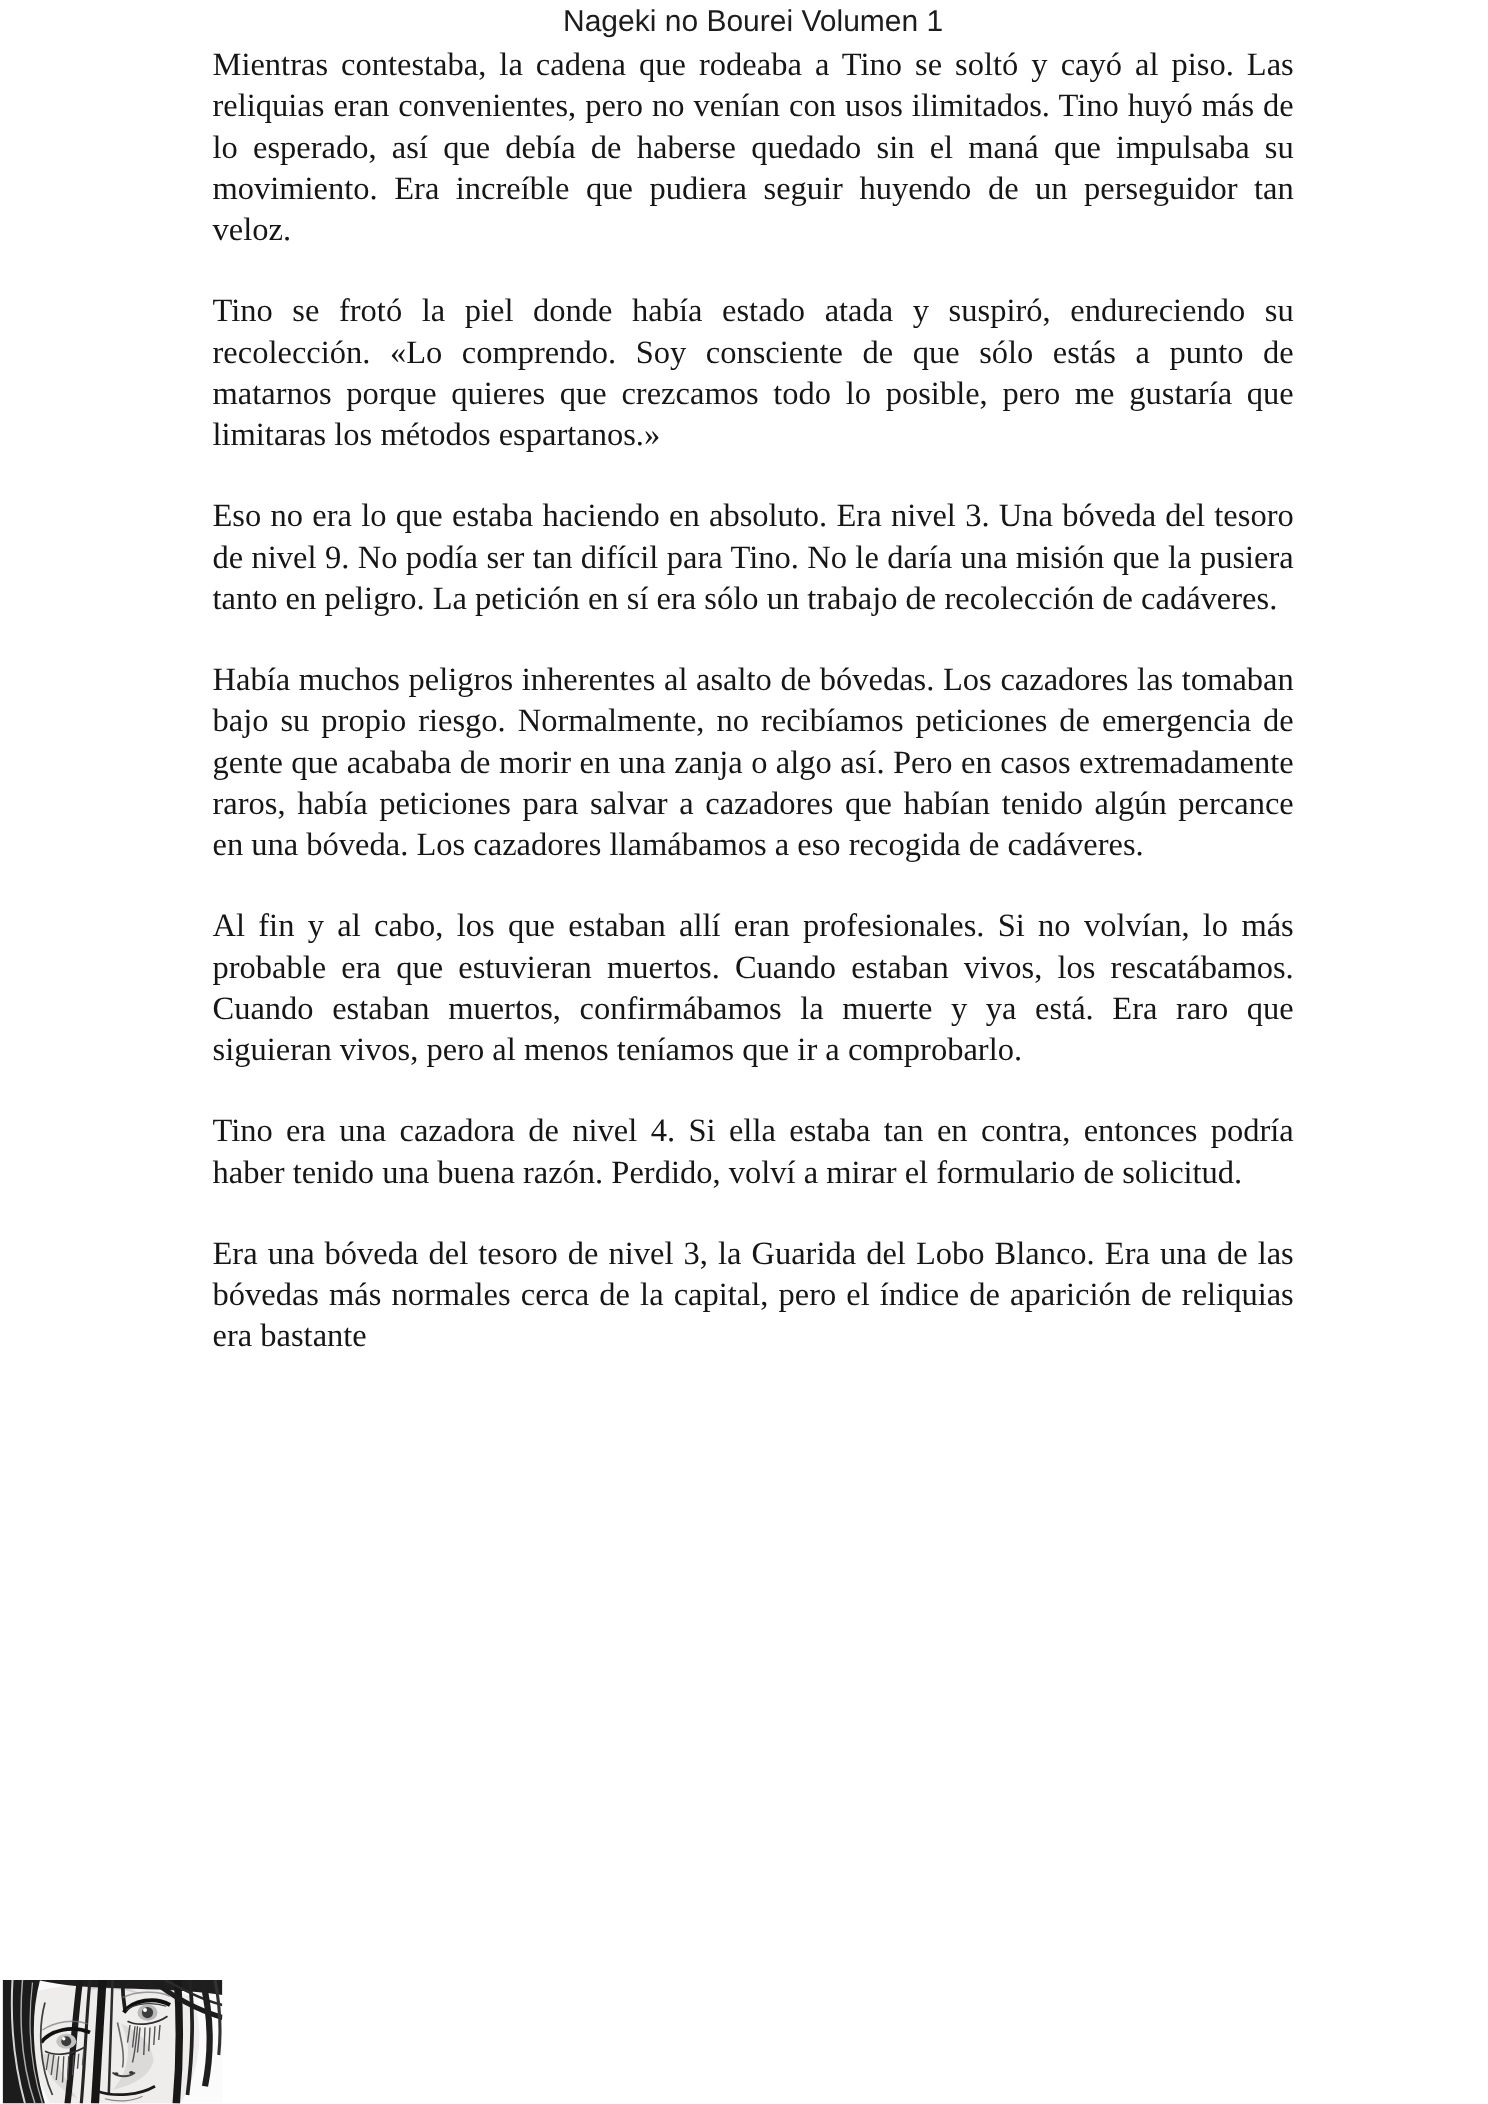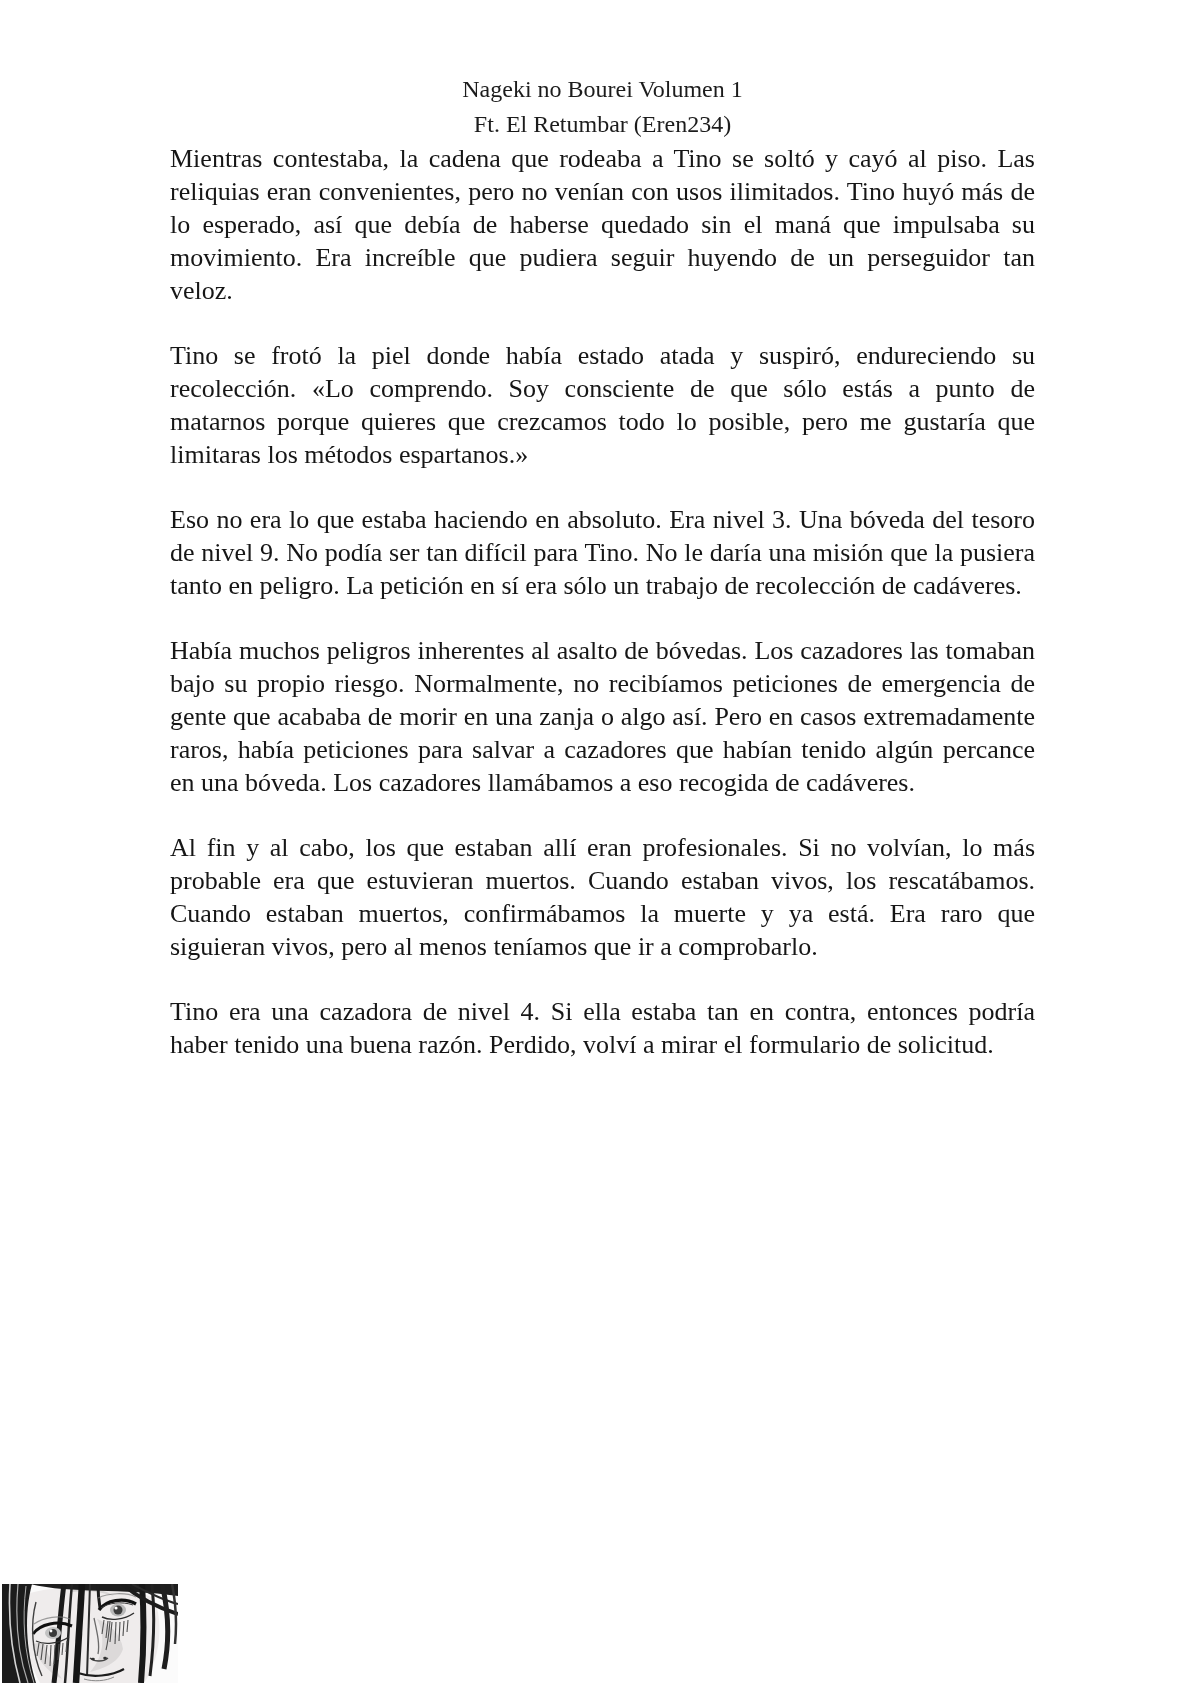--- a/index.html
+++ b/index.html
@@ -6,24 +6,23 @@
   .page {
     position: relative;
     width: 1190px;
     height: 1683px;
     background: #ffffff;
     overflow: hidden;
     color: #151515;
     font-family: "Liberation Serif", serif;
   }
   .doc-header {
-    padding-top: 72px;
     margin: 0 155px 0 170px;
     text-align: center;
-    font-family: Liberation Serif, serif;
+    font-family: Liberation Sans, sans-serif;
     font-size: 24px;
     line-height: 35px;
     color: #1c1c1c;
   }
   .doc-body {
     margin: 0 155px 0 170px;
     font-size: 26px;
     line-height: 33px;
     text-align: justify;
     text-justify: inter-word;
@@ -41,30 +40,30 @@
   }
   .corner-art svg { display: block; }
 </style>
 </head>
 <body>
 
 <div class="page">
 
   <div class="doc-header">
     <div>Nageki no Bourei Volumen 1</div>
-    <div>Ft. El Retumbar (Eren234)</div>
   </div>
 
   <div class="doc-body" id="doc-body">
       <p><span>Mientras contestaba, la cadena que rodeaba a Tino se soltó y cayó al piso. Las reliquias eran convenientes, pero no venían con usos ilimitados. Tino huyó más de lo esperado, así que debía de haberse quedado sin el maná que impulsaba su movimiento. Era increíble que pudiera seguir huyendo de un perseguidor tan veloz.</span></p>
       <p><span>Tino se frotó la piel donde había estado atada y suspiró, endureciendo su recolección. </span><span class="it">«Lo comprendo. Soy consciente de que sólo estás a punto de matarnos porque quieres que crezcamos todo lo posible, pero me gustaría que limitaras los métodos espartanos.»</span></p>
       <p><span>Eso no era lo que estaba haciendo en absoluto. Era nivel 3. Una bóveda del tesoro de nivel 9. No podía ser tan difícil para Tino. No le daría una misión que la pusiera tanto en peligro. La petición en sí era sólo un trabajo de recolección de cadáveres.</span></p>
       <p><span>Había muchos peligros inherentes al asalto de bóvedas. Los cazadores las tomaban bajo su propio riesgo. Normalmente, no recibíamos peticiones de emergencia de gente que acababa de morir en una zanja o algo así. Pero en casos extremadamente raros, había peticiones para salvar a cazadores que habían tenido algún percance en una bóveda. Los cazadores llamábamos a eso recogida de cadáveres.</span></p>
       <p><span>Al fin y al cabo, los que estaban allí eran profesionales. Si no volvían, lo más probable era que estuvieran muertos. Cuando estaban vivos, los rescatábamos. Cuando estaban muertos, confirmábamos la muerte y ya está. Era raro que siguieran vivos, pero al menos teníamos que ir a comprobarlo.</span></p>
       <p><span>Tino era una cazadora de nivel 4. Si ella estaba tan en contra, entonces podría haber tenido una buena razón. Perdido, volví a mirar el formulario de solicitud.</span></p>
+      <p><span>Era una bóveda del tesoro de nivel 3, la Guarida del Lobo Blanco. Era una de las bóvedas más normales cerca de la capital, pero el índice de aparición de reliquias era bastante</span></p>
     </div>
 
   <div class="corner-art">
     <svg width="176" height="99" viewBox="0 0 176 99" xmlns="http://www.w3.org/2000/svg">
       <rect width="176" height="99" fill="#fbfbfb"></rect>
 
       <path d="M20,12 C45,0 120,0 152,14 C162,40 158,75 142,99 L38,99 C24,72 16,40 20,12 Z" fill="#efecec"></path>
 
       <path d="M95,35 C105,55 100,75 88,88 C100,85 116,80 121,65 C119,50 108,40 95,35 Z" fill="#000000" opacity="0.08"></path>
       <path d="M30,60 C35,75 45,88 60,95 C50,80 45,70 42,58 Z" fill="#000000" opacity="0.08"></path>

